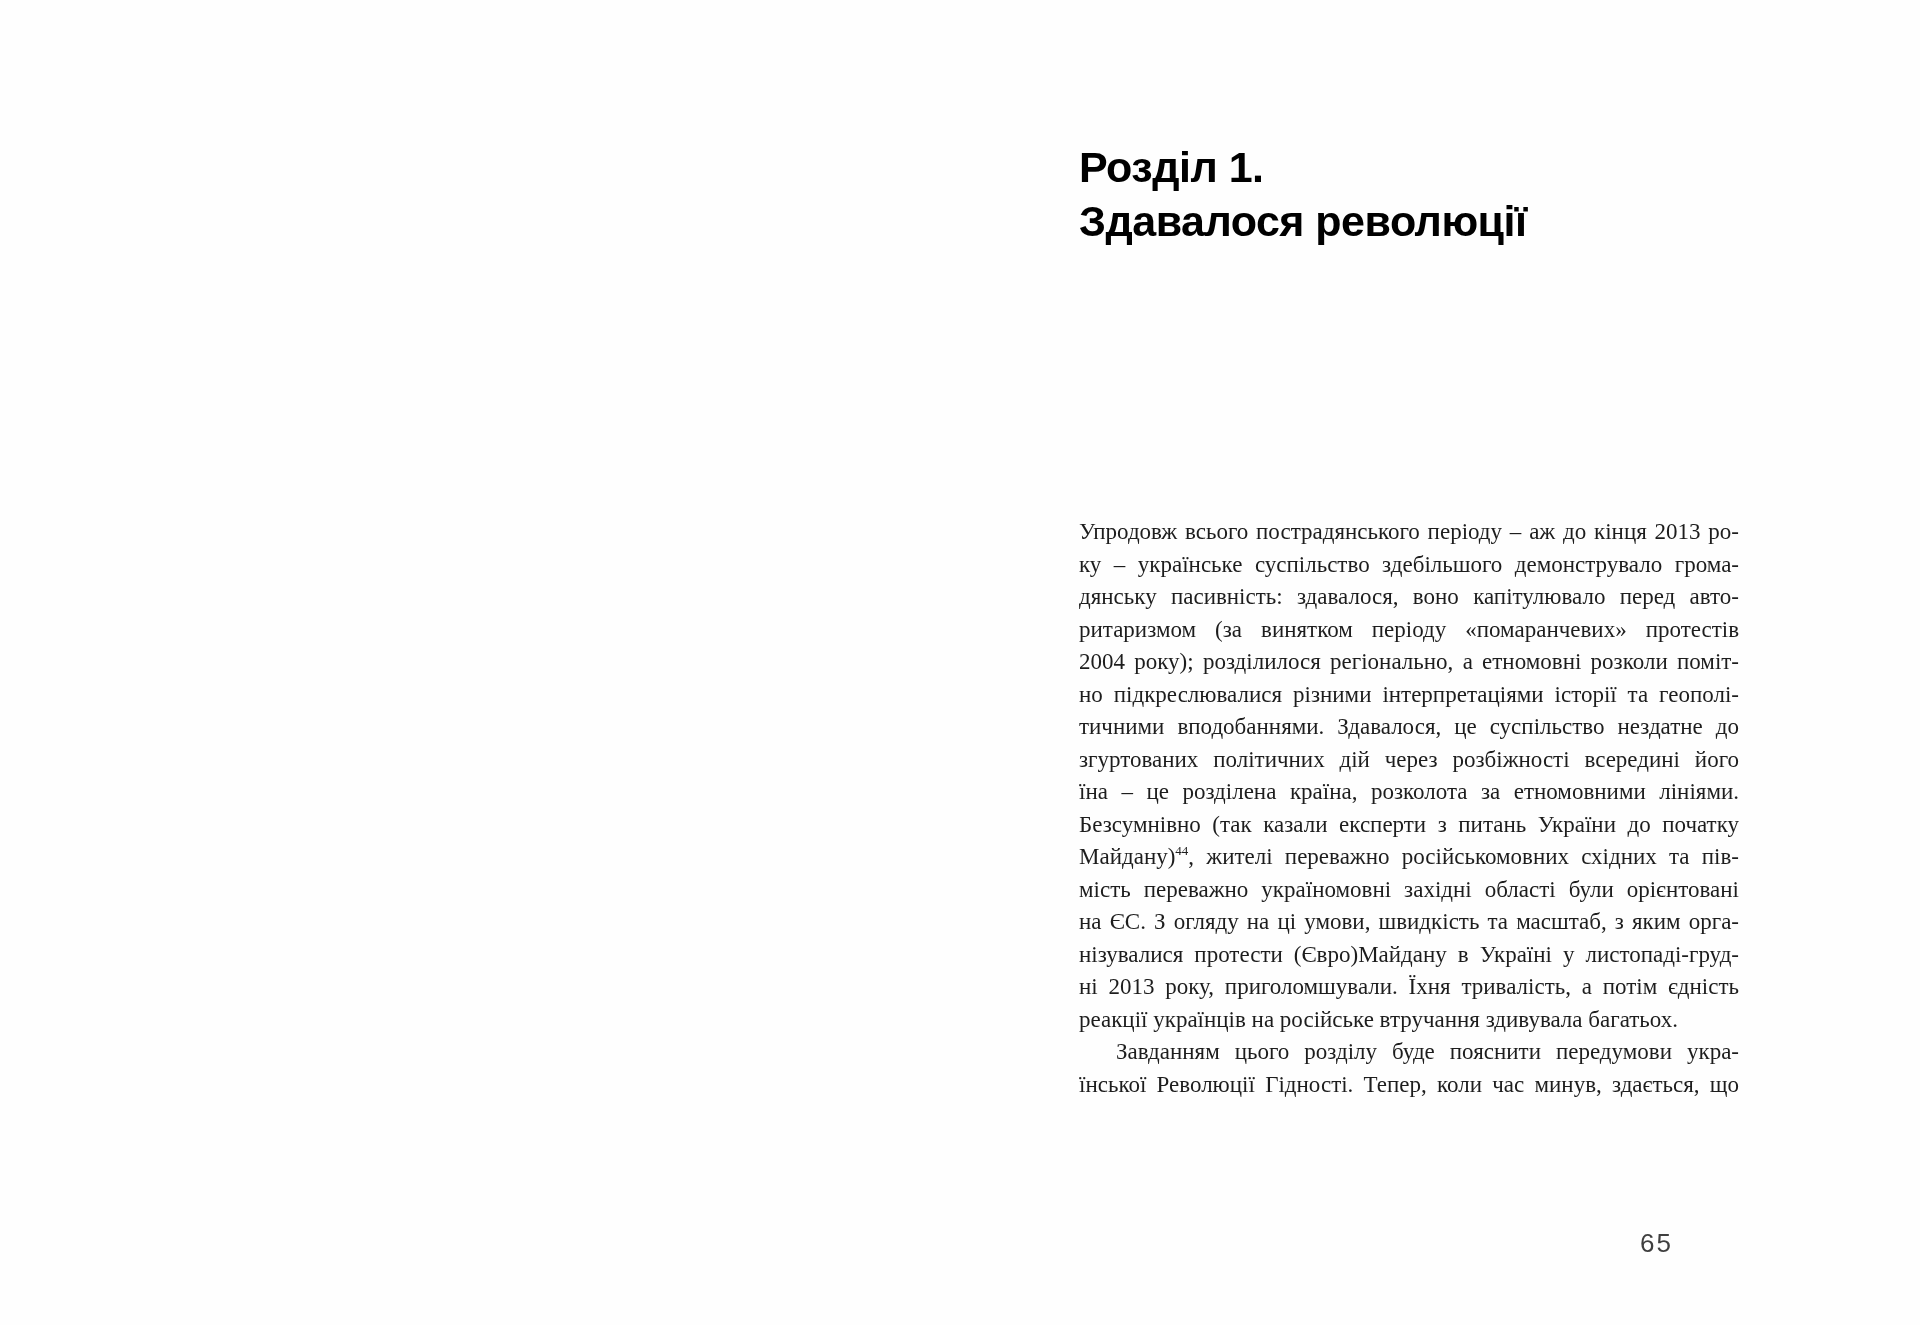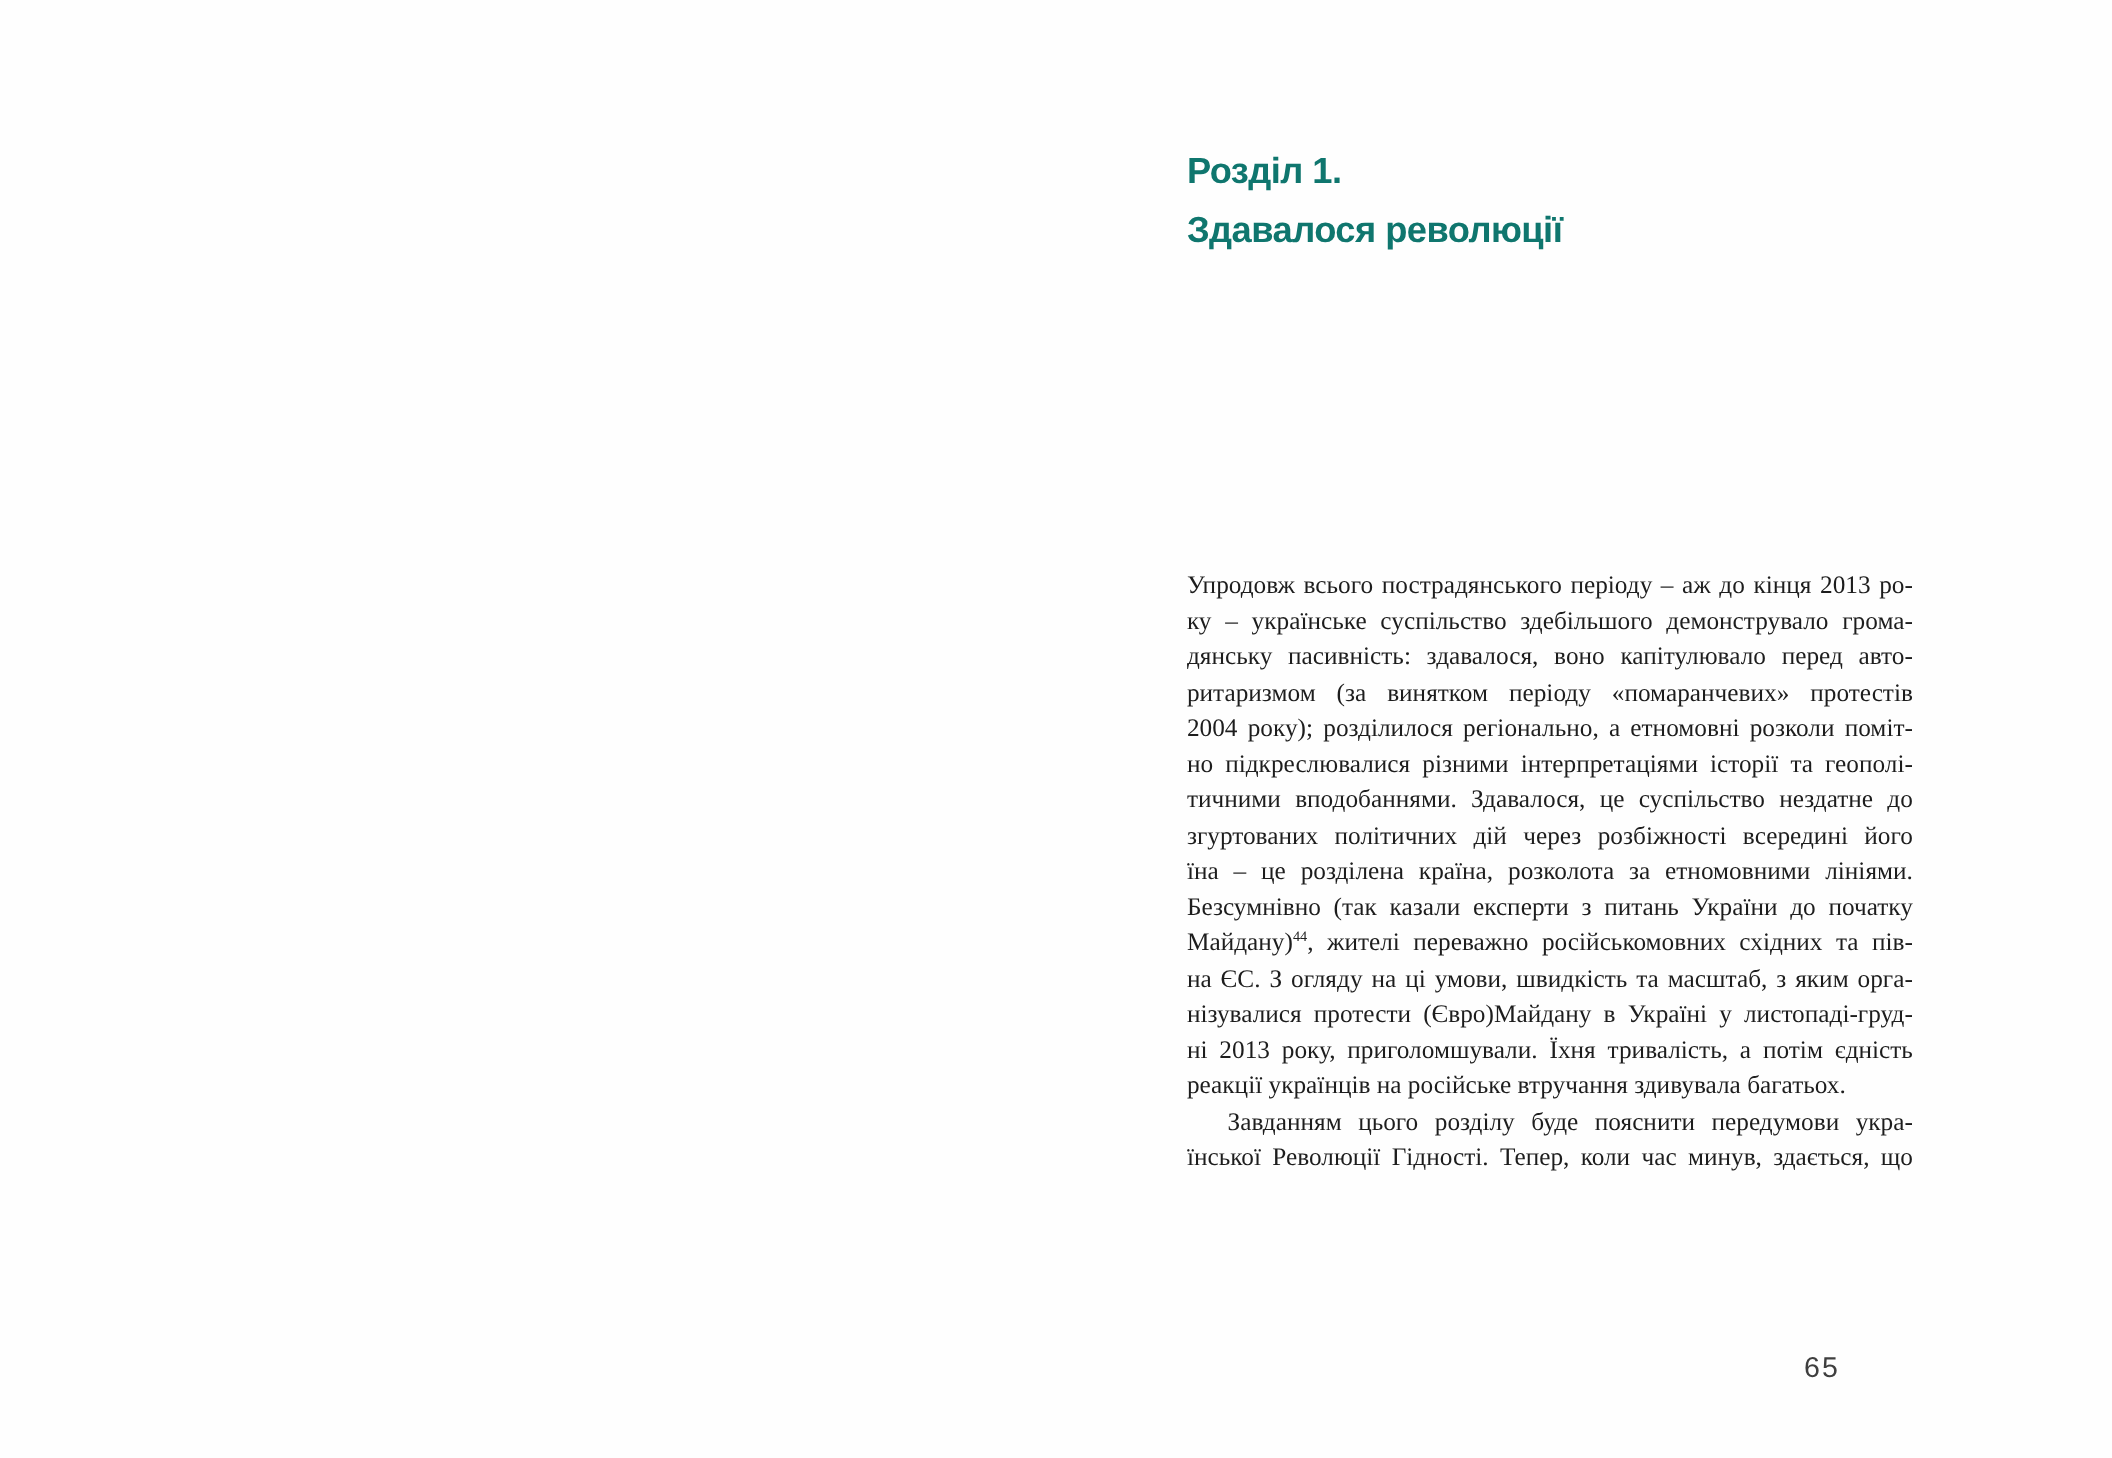--- a/index.html
+++ b/index.html
@@ -13,28 +13,28 @@
   }
   .book-page {
     position: absolute;
     left: 0; top: 0;
     width: 1920px; height: 1325px;
     background: #fefefe;
   }
   .chapter-heading {
     position: absolute;
     left: 1079px;
-    top: 128px;
+    top: 140px;
     width: 680px;
     font-family: "Liberation Sans", "DejaVu Sans", sans-serif;
     font-weight: 700;
-    font-size: 33px;
+    font-size: 43px;
     line-height: 54px;
     letter-spacing: -0.5px;
-    color: #0f766e;
+    color: #000000;
   }
   .body-text {
     position: absolute;
     left: 1079px;
     top: 516px;
     width: 660px;
     font-family: "Liberation Serif", "DejaVu Serif", serif;
     font-size: 23px;
     line-height: 32.5px;
     color: #1d1d1d;
@@ -83,20 +83,21 @@
       <div class="line">ку – українське суспільство здебільшого демонструвало грома-</div>
       <div class="line">дянську пасивність: здавалося, воно капітулювало перед авто-</div>
       <div class="line">ритаризмом (за винятком періоду «помаранчевих» протестів</div>
       <div class="line">2004 року); розділилося регіонально, а етномовні розколи поміт-</div>
       <div class="line">но підкреслювалися різними інтерпретаціями історії та геополі-</div>
       <div class="line">тичними вподобаннями. Здавалося, це суспільство нездатне до</div>
       <div class="line">згуртованих політичних дій через розбіжності всередині його</div>
       <div class="line">їна – це розділена країна, розколота за етномовними лініями.</div>
       <div class="line">Безсумнівно (так казали експерти з питань України до початку</div>
       <div class="line">Майдану)<sup>44</sup>, жителі переважно російськомовних східних та пів-</div>
+      <div class="line">мість переважно україномовні західні області були орієнтовані</div>
       <div class="line">на ЄС. З огляду на ці умови, швидкість та масштаб, з яким орга-</div>
       <div class="line">нізувалися протести (Євро)Майдану в Україні у листопаді-груд-</div>
       <div class="line">ні 2013 року, приголомшували. Їхня тривалість, а потім єдність</div>
       <div class="line no-just">реакції українців на російське втручання здивувала багатьох.</div>
       <div class="line indent">Завданням цього розділу буде пояснити передумови укра-</div>
       <div class="line">їнської Революції Гідності. Тепер, коли час минув, здається, що</div>
     </div>
 
   <div class="page-number">65</div>
 

